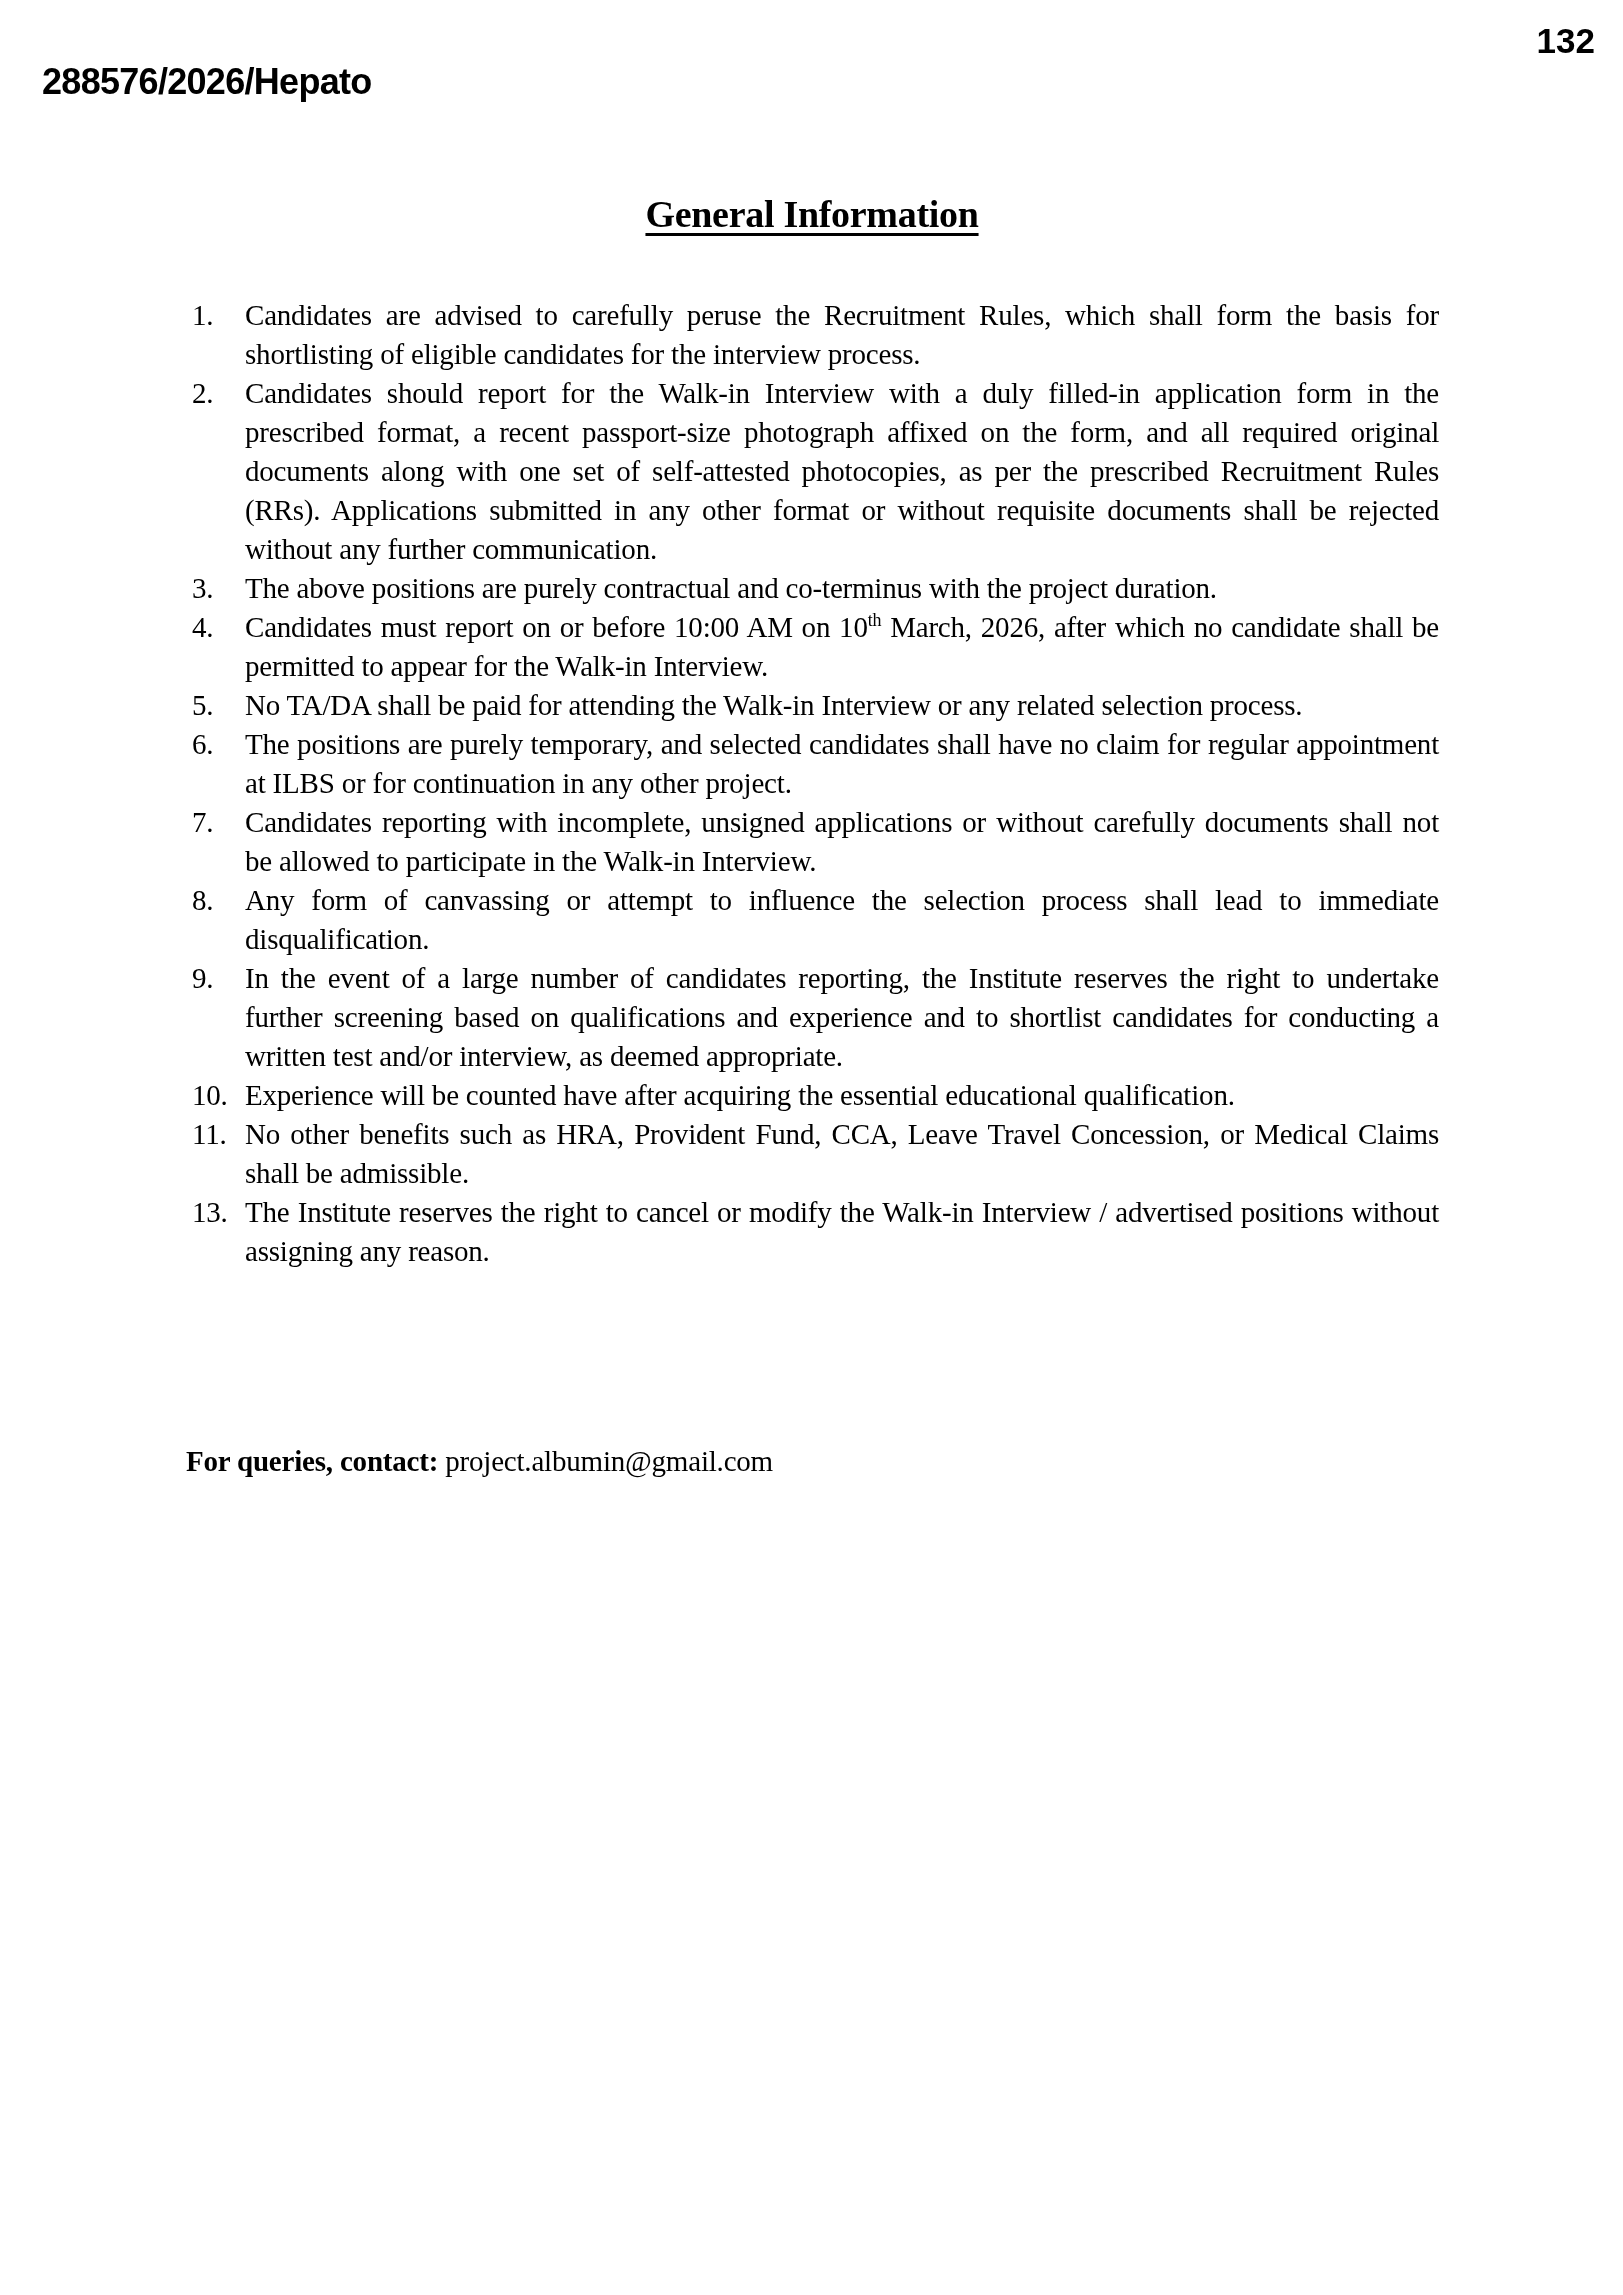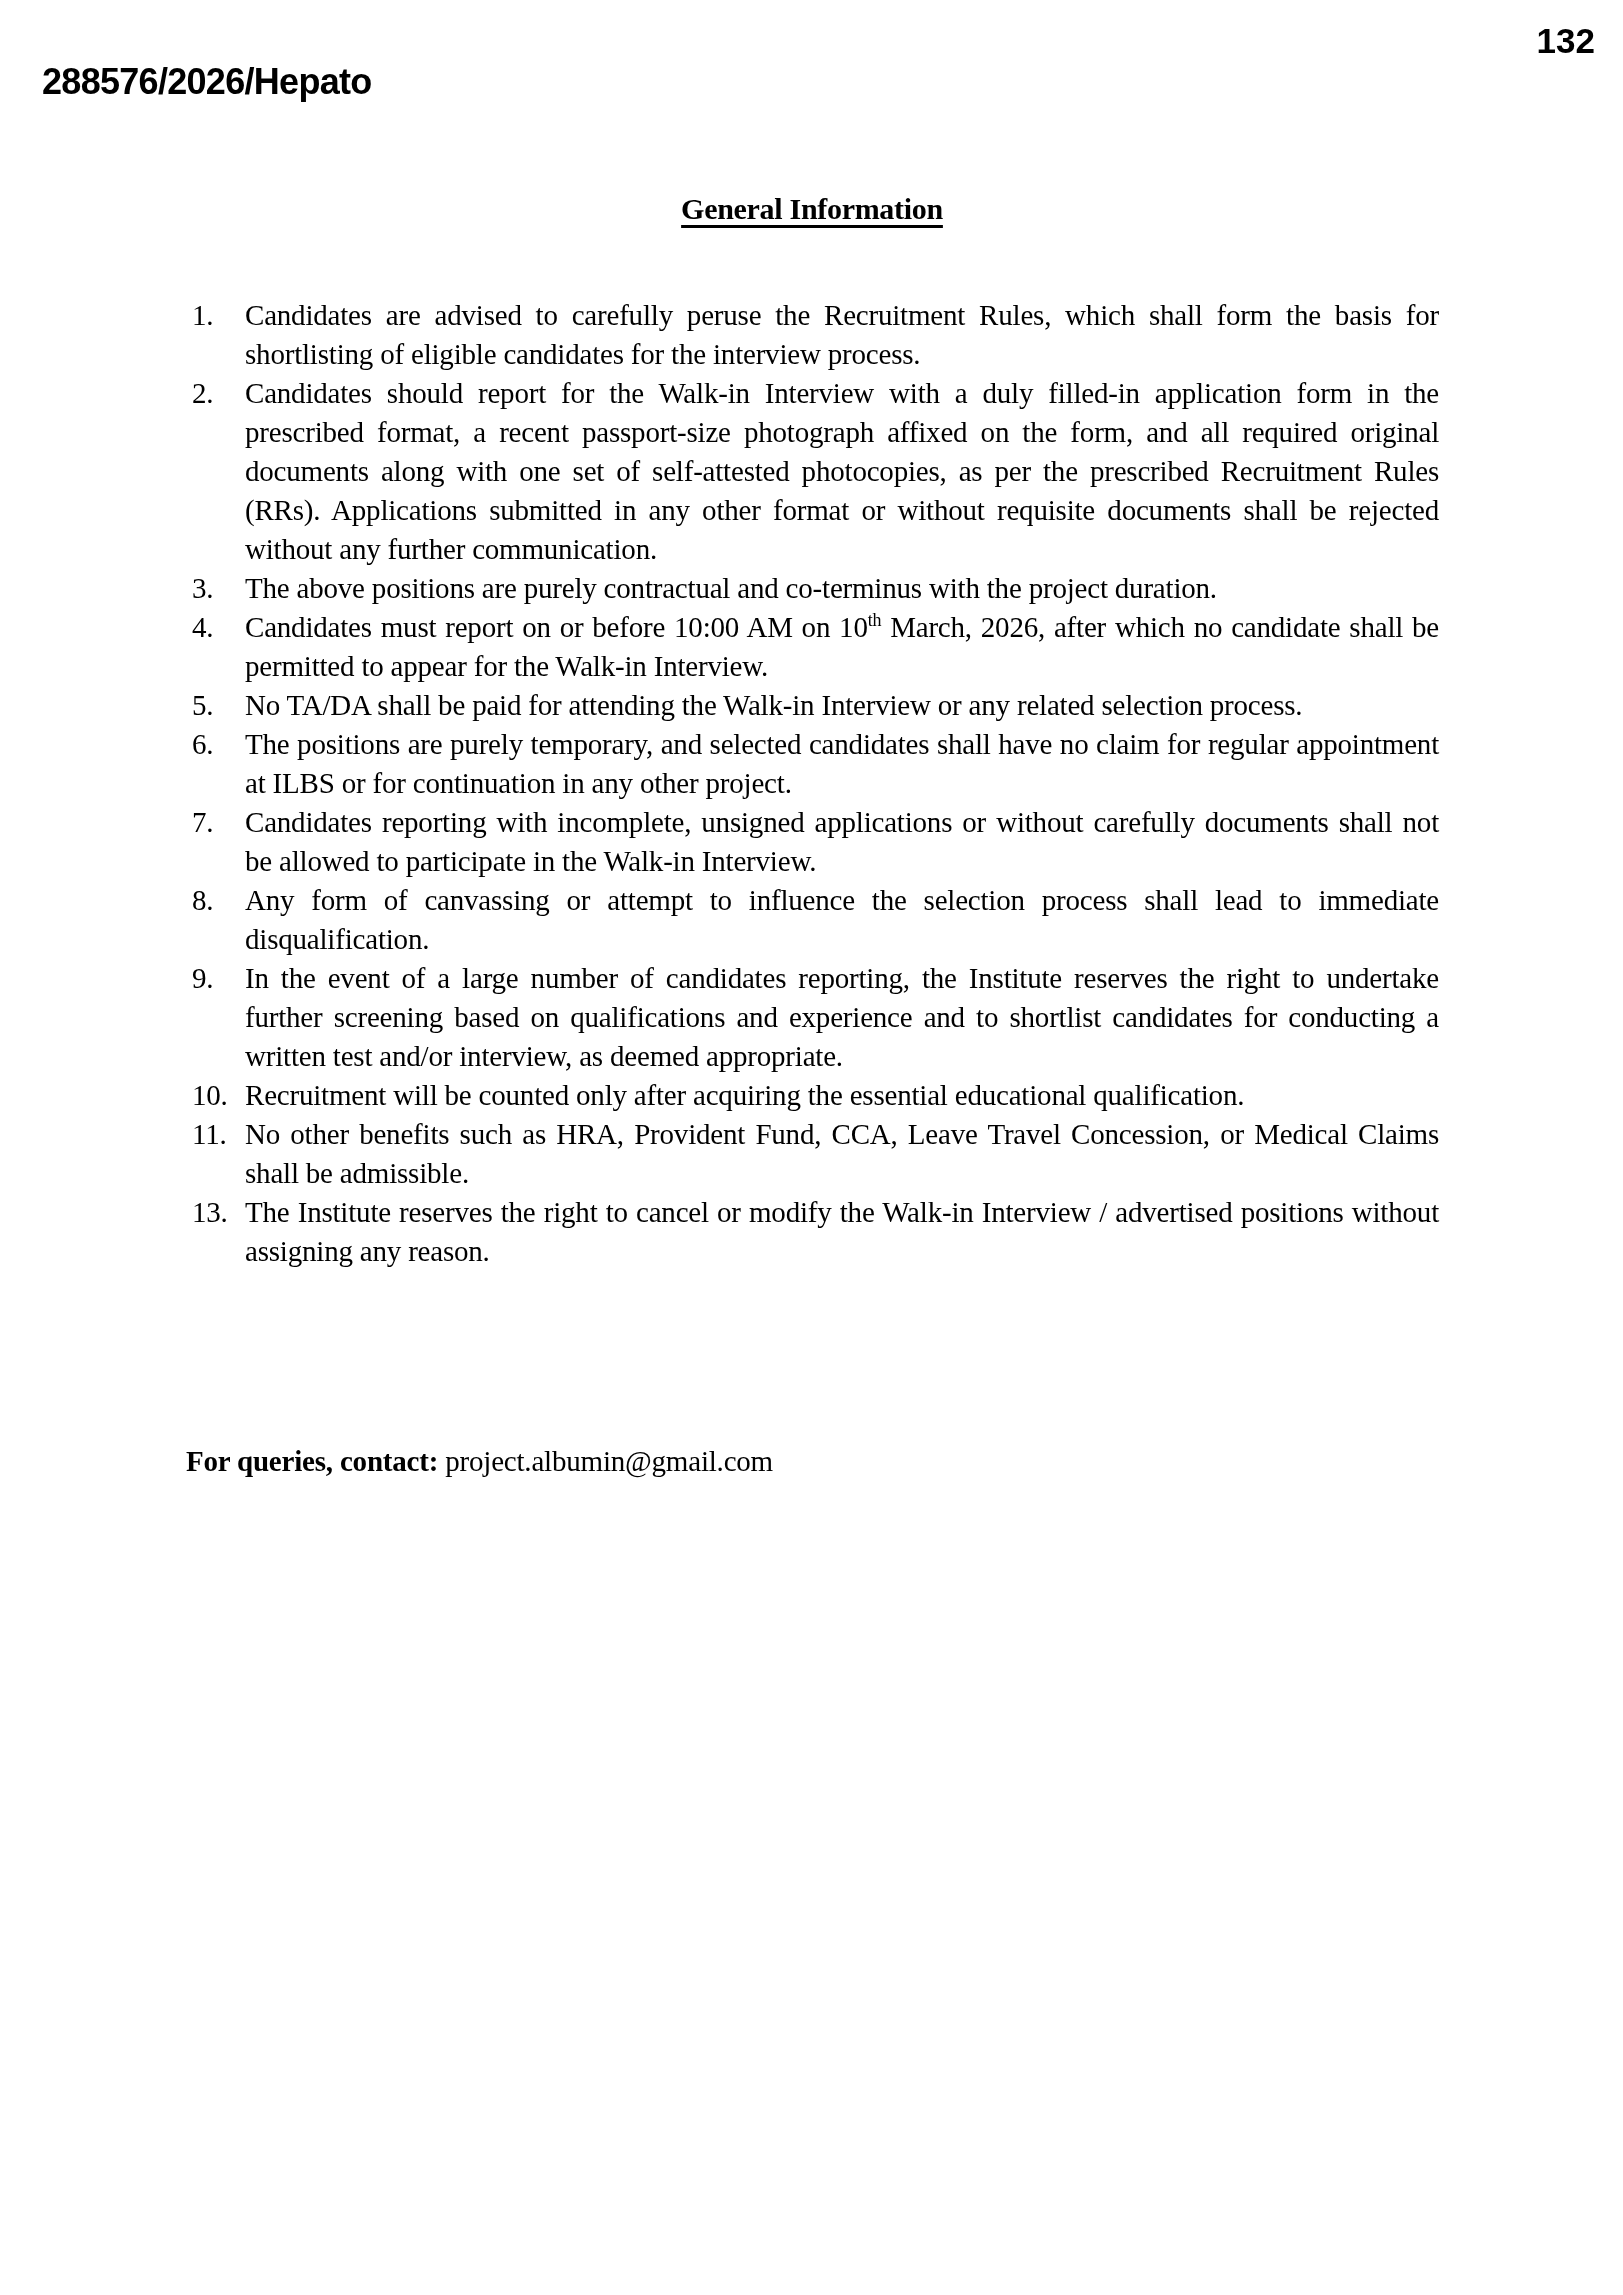--- a/index.html
+++ b/index.html
@@ -34,21 +34,21 @@
     font-weight: 700;
     font-size: 35px;
     margin-left: 20px;
   }
   .title {
     position: absolute;
     top: 192px;
     left: 0;
     width: 100%;
     text-align: center;
-    font-size: 30px;
+    font-size: 38px;
     font-weight: 700;
     letter-spacing: -0.3px;
   }
   .title .underlined {
     text-decoration: underline;
     text-decoration-thickness: 3.3px;
     text-underline-offset: 5.9px;
   }
   .list {
     position: absolute;
@@ -142,21 +142,21 @@
       <span class="txt">Any form of canvassing or attempt to influence the selection process shall lead to immediate disqualification.</span>
     </div>
 
     <div class="item">
       <span class="num">9.</span>
       <span class="txt">In the event of a large number of candidates reporting, the Institute reserves the right to undertake further screening based on qualifications and experience and to shortlist candidates for conducting a written test and/or interview, as deemed appropriate.</span>
     </div>
 
     <div class="item">
       <span class="num">10.</span>
-      <span class="txt">Recruitment will be counted only after acquiring the essential educational qualification.</span>
+      <span class="txt">Experience will be counted have after acquiring the essential educational qualification.</span>
     </div>
 
     <div class="item">
       <span class="num">11.</span>
       <span class="txt">No other benefits such as HRA, Provident Fund, CCA, Leave Travel Concession, or Medical Claims shall be admissible.</span>
     </div>
 
 
     <div class="item">
       <span class="num">13.</span>

